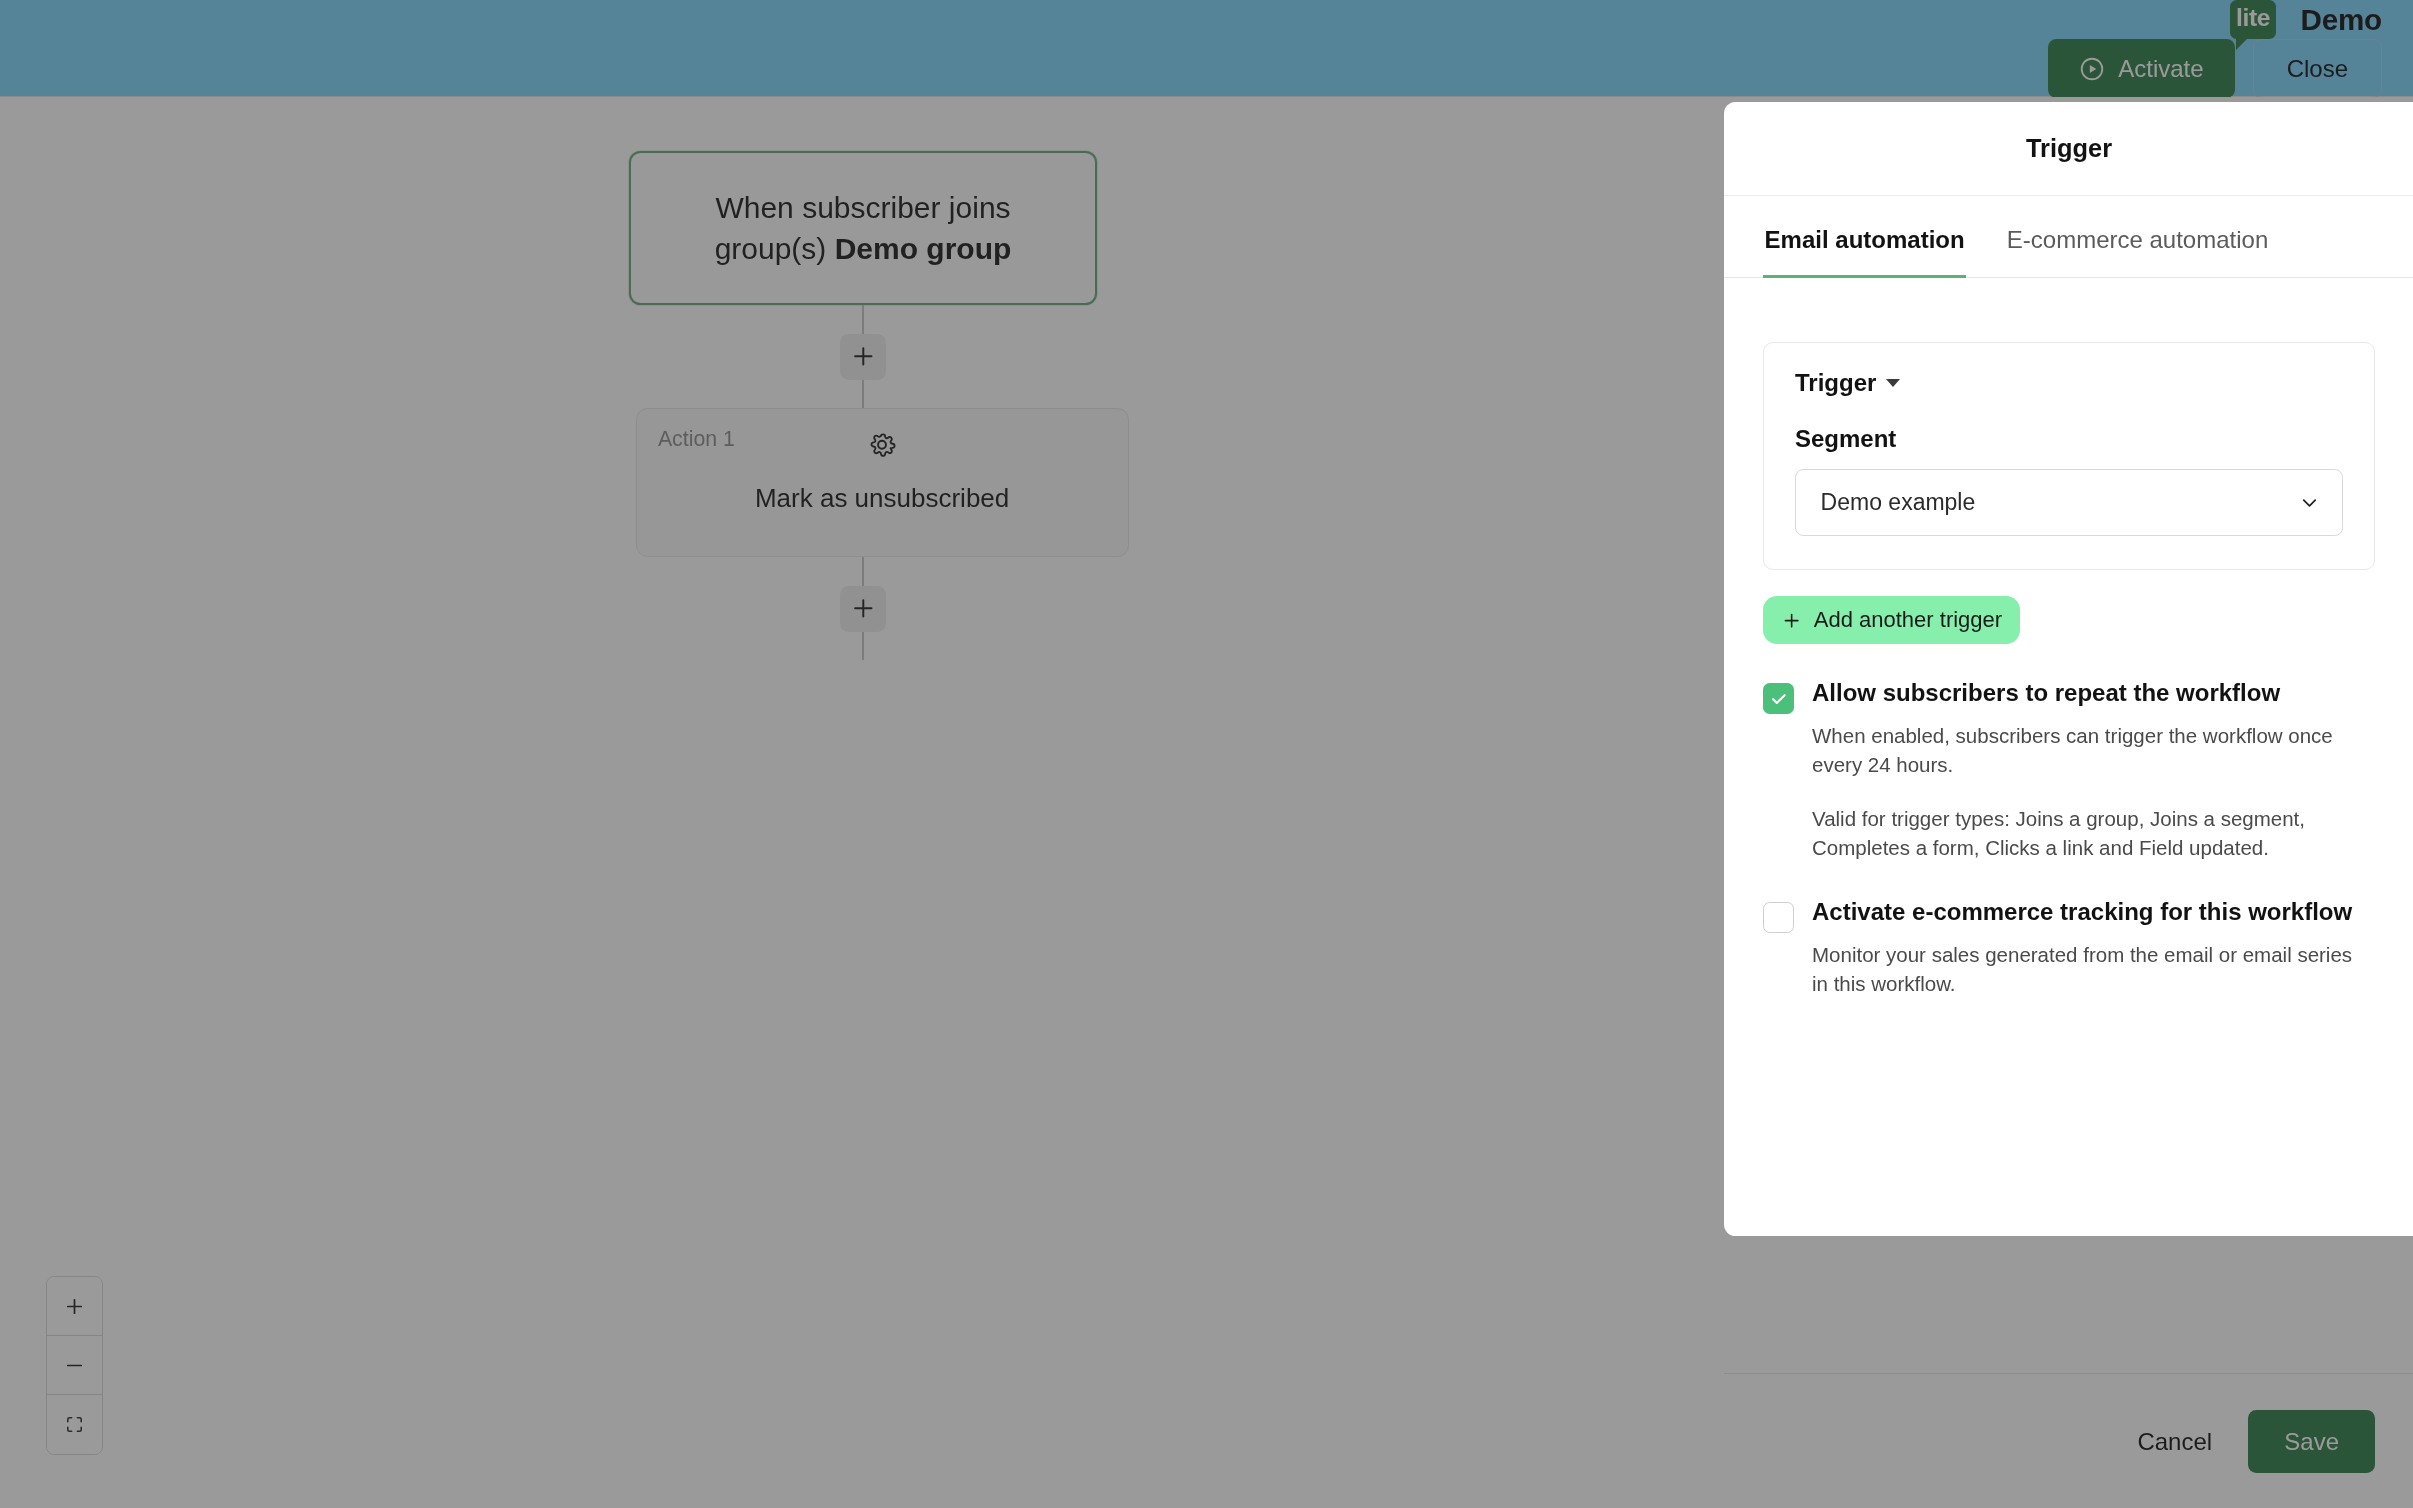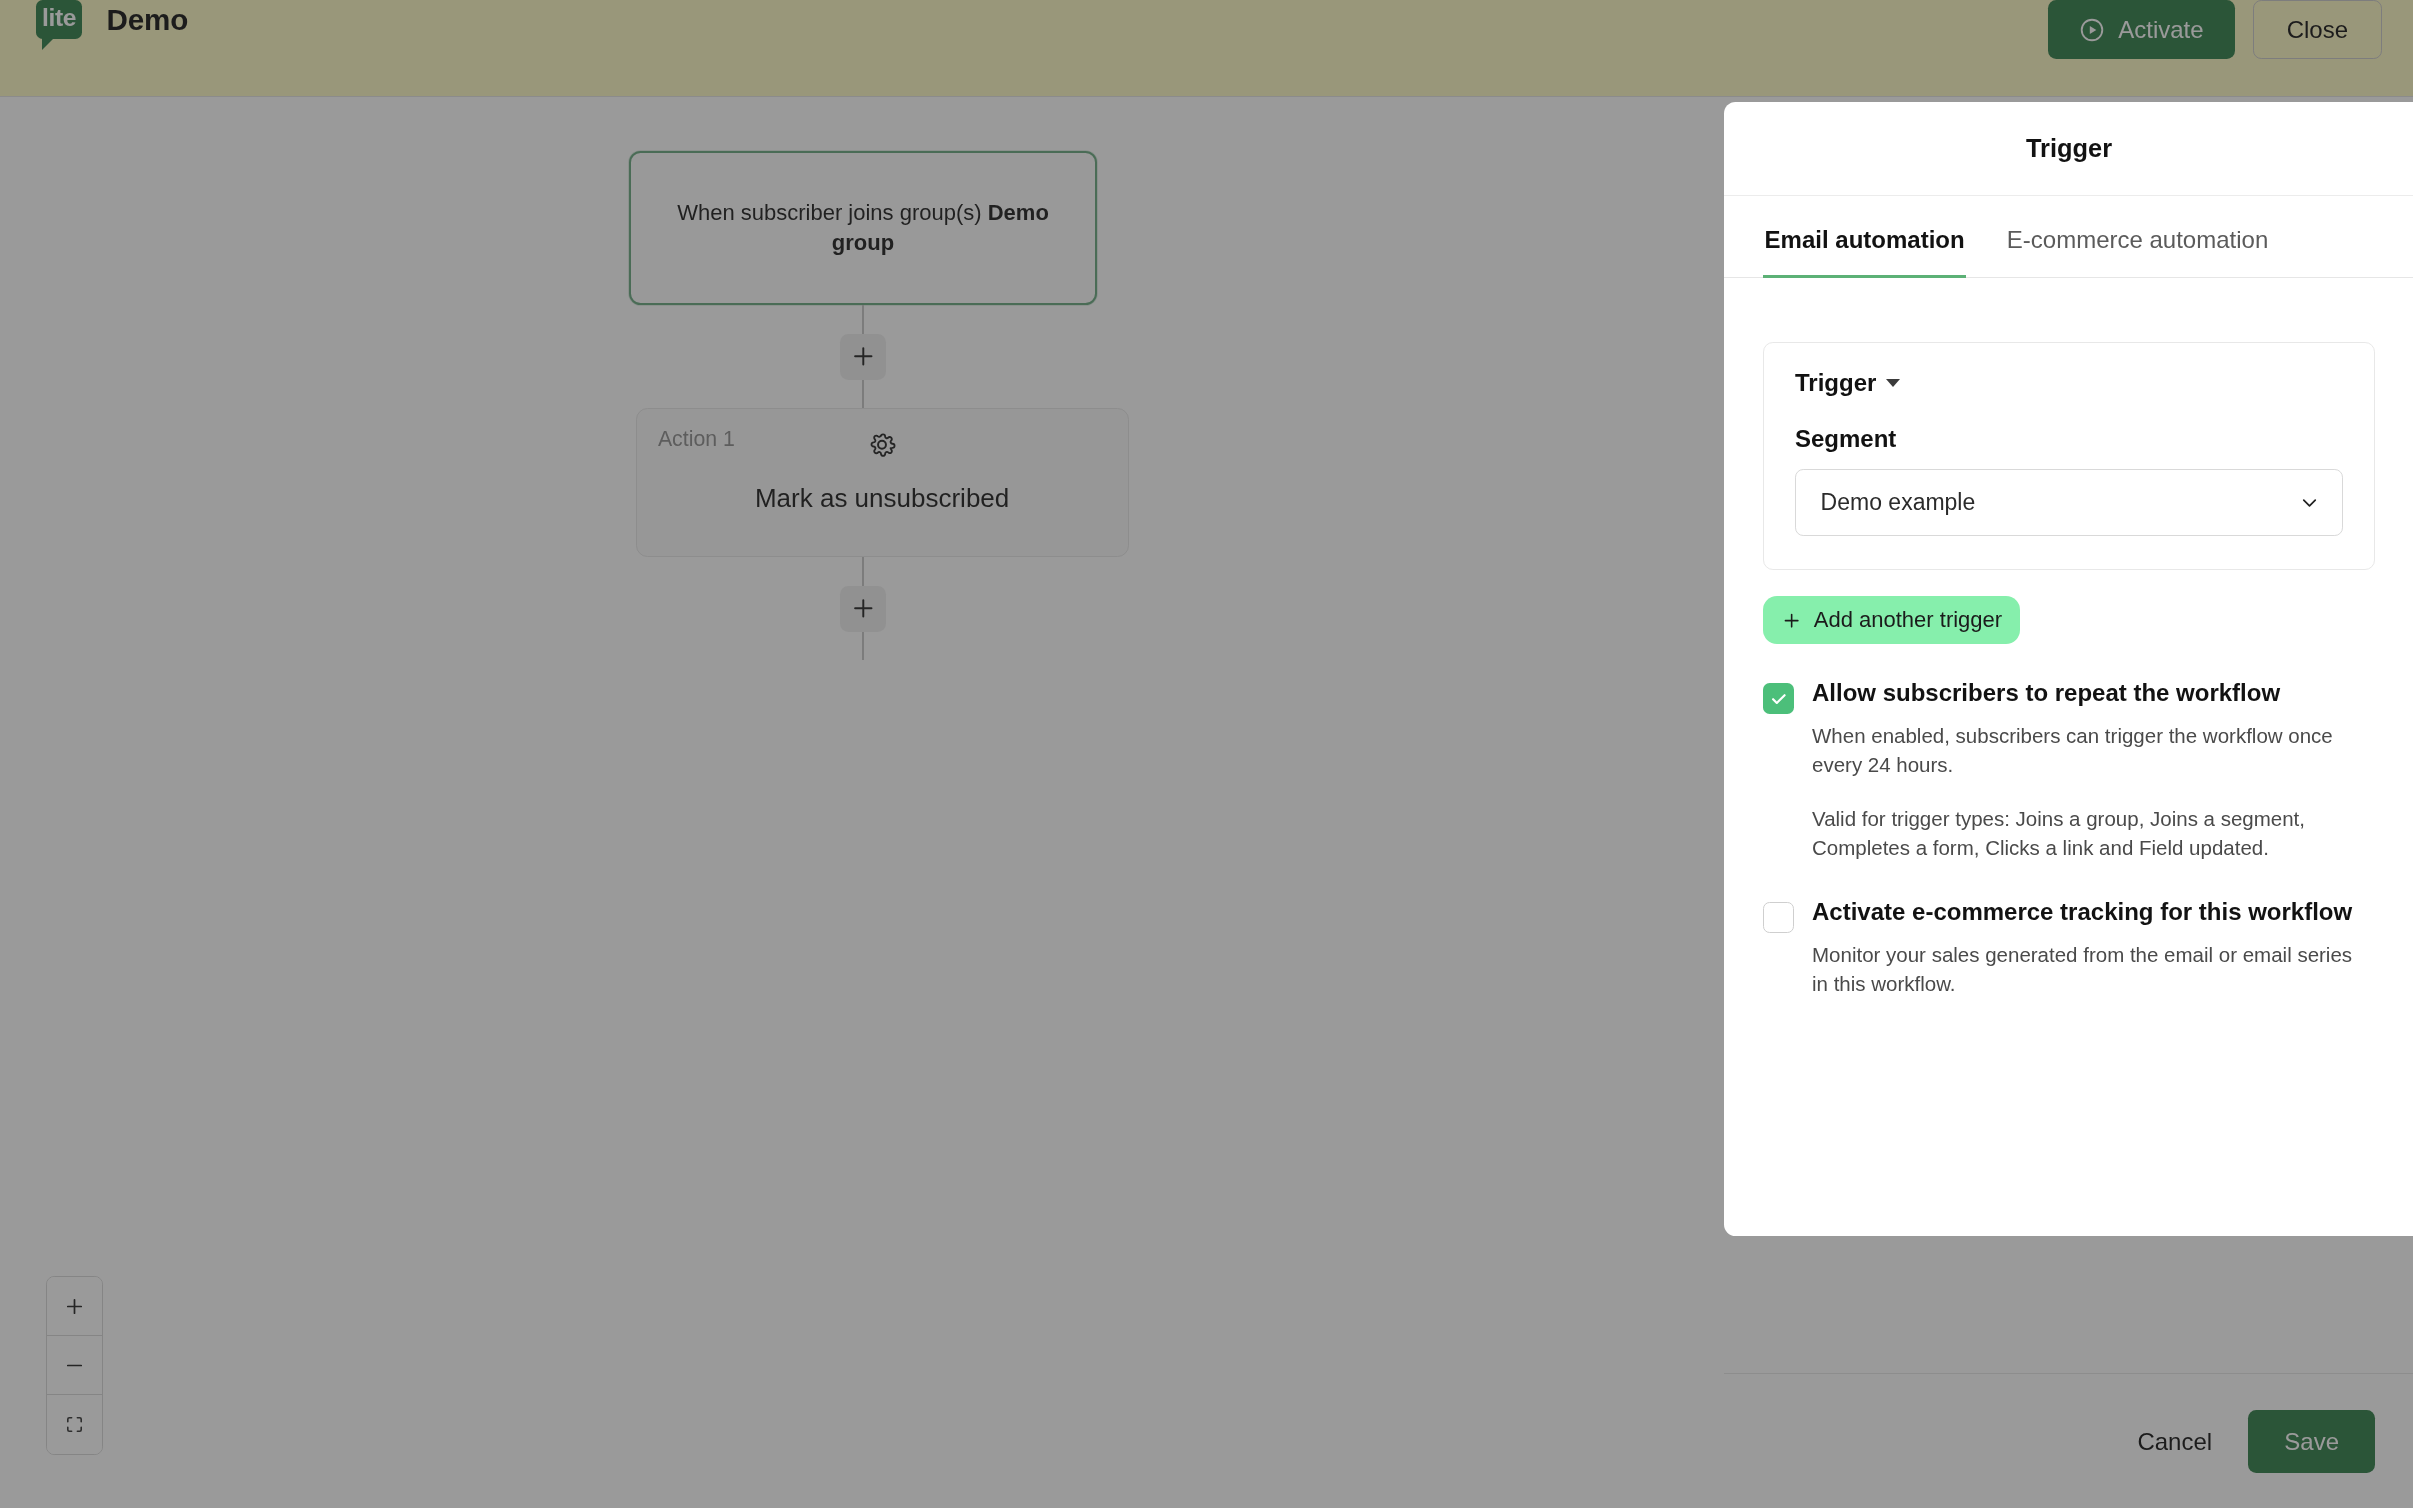--- a/index.html
+++ b/index.html
@@ -17,25 +17,26 @@
     height: 1509px;
     background: #ffffff;
   }
 
   
   .header {
     position: absolute;
     top: 0; left: 0;
     width: 2413px;
     height: 97px;
-    background: #fef9c3;
+    background: #7dd3fc;
     border-bottom: 0.8px solid #e3e3e3;
     display: flex;
-    align-items: flex-start;
+    align-items: flex-end;
     padding: 0 31px 0 36px;
+    flex-direction: column;
   }
   .brand {
     display: flex;
     align-items: center;
     gap: 24.6px;
   }
   .logo-bubble {
     position: relative;
     width: 46px;
     height: 39px;
@@ -135,21 +136,21 @@
   .node-trigger {
     min-height: 154px;
     border: 2.5px solid #69a97f;
     background: #fdfdfd;
     display: flex;
     align-items: center;
     justify-content: center;
     box-shadow: 0 0 0 0.8px rgba(105,169,127,0.25);
   }
   .node-trigger-text {
-    font-size: 22px;
+    font-size: 30px;
     color: #1b1b1b;
     line-height: 1.38;
     text-align: center;
     padding: 0 28px;
   }
   .node-trigger-text b { font-weight: 700; }
 
   .connector {
     width: 1.6px;
     height: 103px;

